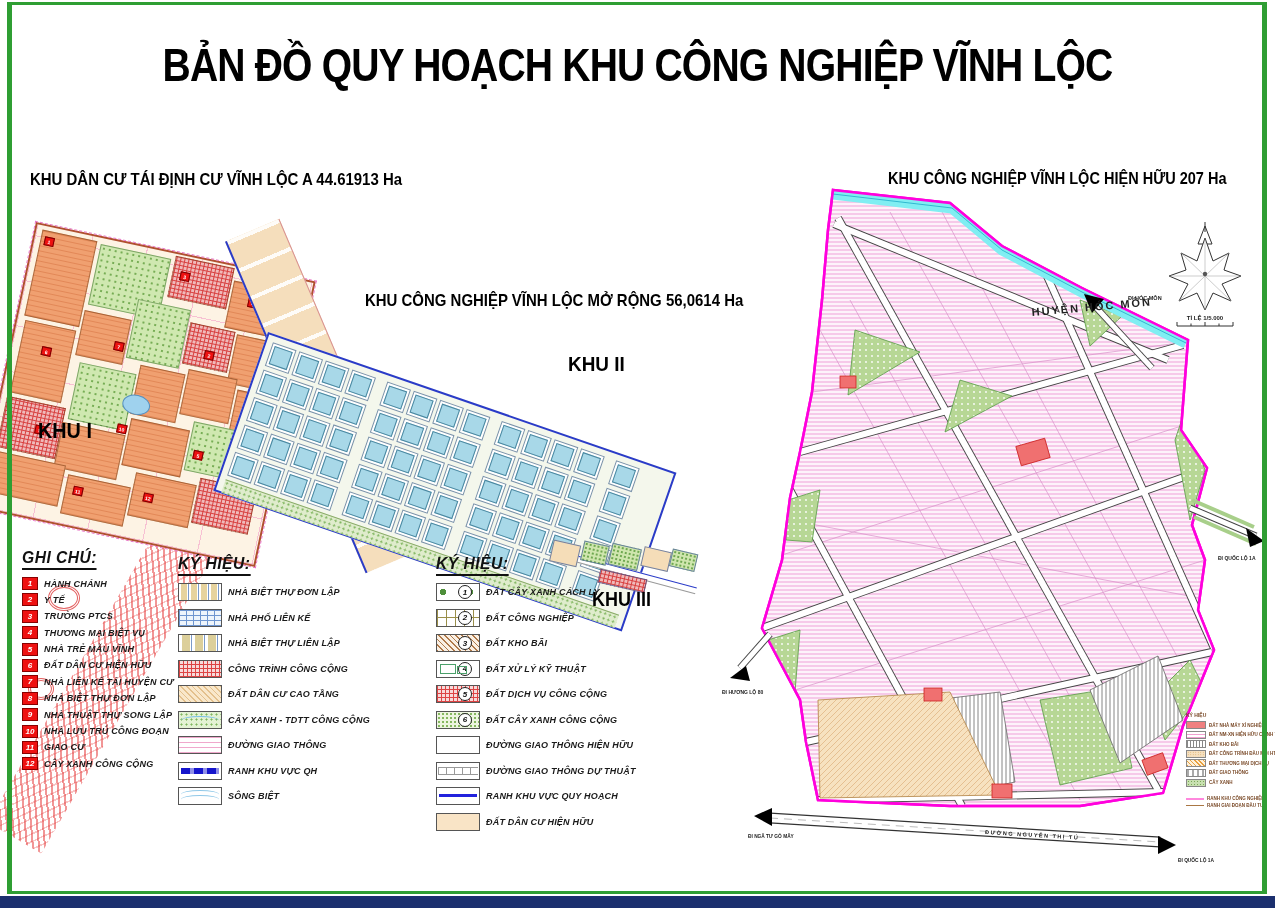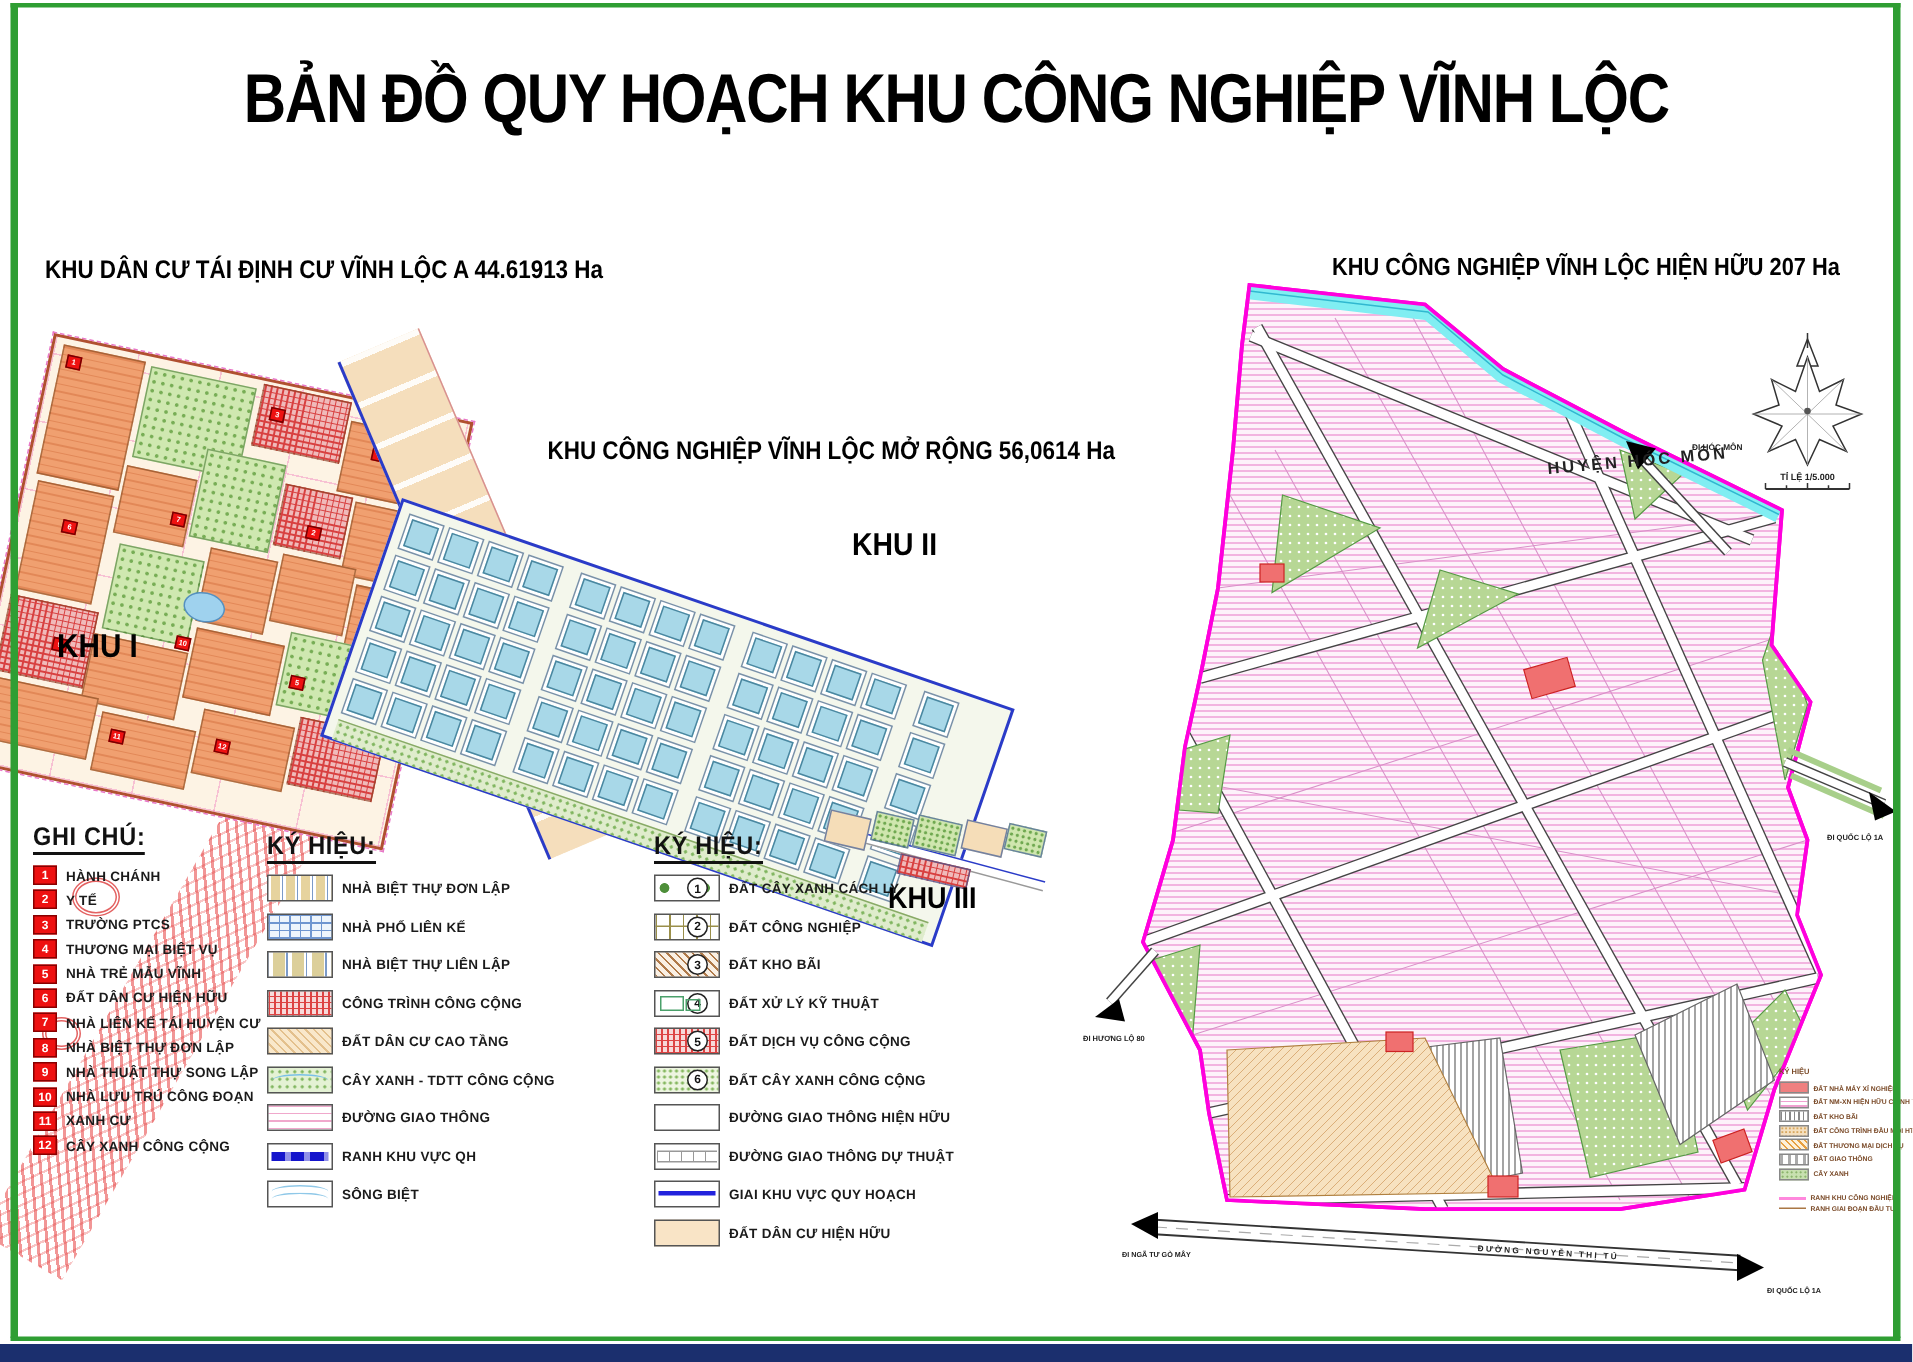--- a/index.html
+++ b/index.html
@@ -16,21 +16,21 @@
              color:#000;transform:scaleX(.85);letter-spacing:-1px;white-space:nowrap;}
   .hdr{position:absolute;font-weight:bold;color:#000;white-space:nowrap;transform:scaleX(.88);transform-origin:left center;}
   .hdr-res{left:30px;top:170px;font-size:17px;}
   .hdr-exp{left:365px;top:291px;font-size:17px;}
   .hdr-exist{left:888px;top:169px;font-size:16.5px;}
   .zone{position:absolute;font-weight:bold;color:#000;white-space:nowrap;transform:scaleX(.9);transform-origin:left center;}
   .zone1{left:38px;top:418px;font-size:22px;}
   .zone2{left:568px;top:352px;font-size:21px;}
   .zone3{left:592px;top:588px;font-size:20px;}
   
-  .legend{position:absolute;}
+  .legend{position:absolute;font-style:italic;}
   .lg-title{font-size:17px;font-weight:bold;color:#111;border-bottom:2.5px solid #111;
             display:inline-block;margin-bottom:7px;letter-spacing:.5px;transform:scaleX(.92);transform-origin:left center;}
   .lg-row{display:flex;align-items:center;gap:6px;margin-bottom:3.4px;}
   .lg-row.sym{margin-bottom:7.5px;}
   .lg-label{font-size:9px;font-weight:bold;color:#1a1a1a;white-space:nowrap;letter-spacing:.2px;}
   .nbox{width:14px;height:11px;background:#ee1111;border:1px solid #880000;color:#fff;font-size:8px;font-weight:bold;
         display:flex;align-items:center;justify-content:center;flex:none;}
   .sw{width:42px;height:16px;border:1px solid #555;display:inline-block;position:relative;flex:none;background:#fff;}
   .sw-badge{position:absolute;right:7px;top:1px;width:12px;height:12px;border:1px solid #222;border-radius:50%;
             background:#fff;font-size:8px;font-weight:bold;color:#111;display:flex;align-items:center;justify-content:center;}
@@ -608,21 +608,21 @@
         <div class="lg-row">
           <span class="nbox">9</span>
           <span class="lg-label">NHÀ THUẬT THỰ SONG LẬP</span>
         </div>
         <div class="lg-row">
           <span class="nbox">10</span>
           <span class="lg-label">NHÀ LƯU TRÚ CÔNG ĐOẠN</span>
         </div>
         <div class="lg-row">
           <span class="nbox">11</span>
-          <span class="lg-label">XANH CƯ</span>
+          <span class="lg-label">GIAO CƯ</span>
         </div>
         <div class="lg-row">
           <span class="nbox">12</span>
           <span class="lg-label">CÂY XANH CÔNG CỘNG</span>
         </div>
       </div>
   </div>
 
   <div class="legend" style="left:178px;top:554px;">
     <div class="lg-title">KÝ HIỆU:</div>
@@ -708,21 +708,21 @@
         <div class="lg-row sym">
           <span class="sw sw-roadexist"></span>
           <span class="lg-label">ĐƯỜNG GIAO THÔNG HIỆN HỮU</span>
         </div>
         <div class="lg-row sym">
           <span class="sw sw-roadplan"></span>
           <span class="lg-label">ĐƯỜNG GIAO THÔNG DỰ THUẬT</span>
         </div>
         <div class="lg-row sym">
           <span class="sw sw-ranh2"></span>
-          <span class="lg-label">GIAI KHU VỰC QUY HOẠCH</span>
+          <span class="lg-label">RANH KHU VỰC QUY HOẠCH</span>
         </div>
         <div class="lg-row sym">
           <span class="sw sw-dancu"></span>
           <span class="lg-label">ĐẤT DÂN CƯ HIỆN HỮU</span>
         </div>
       </div>
   </div>
 
   <div class="mini">
     <div class="m-title">KÝ HIỆU</div>

